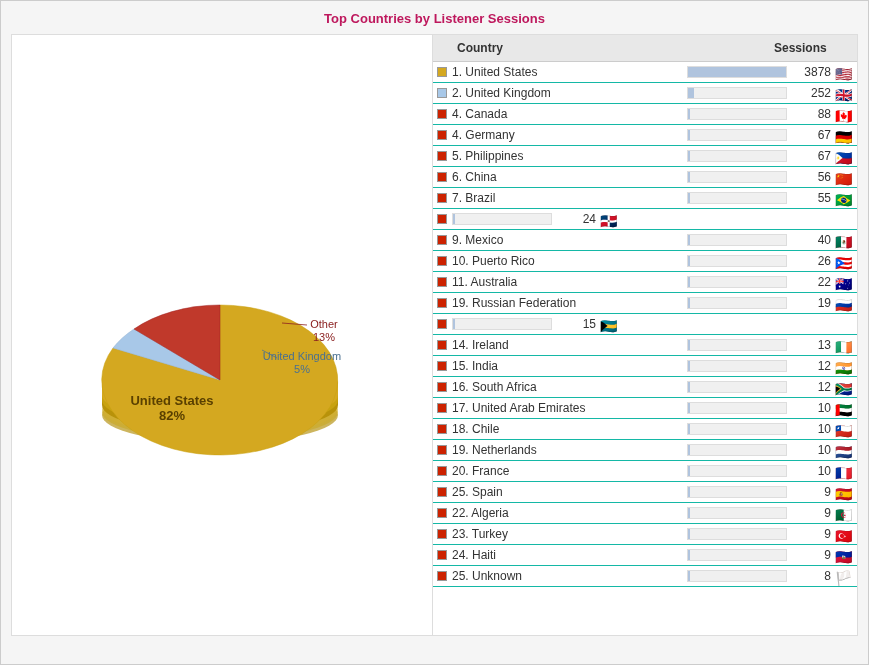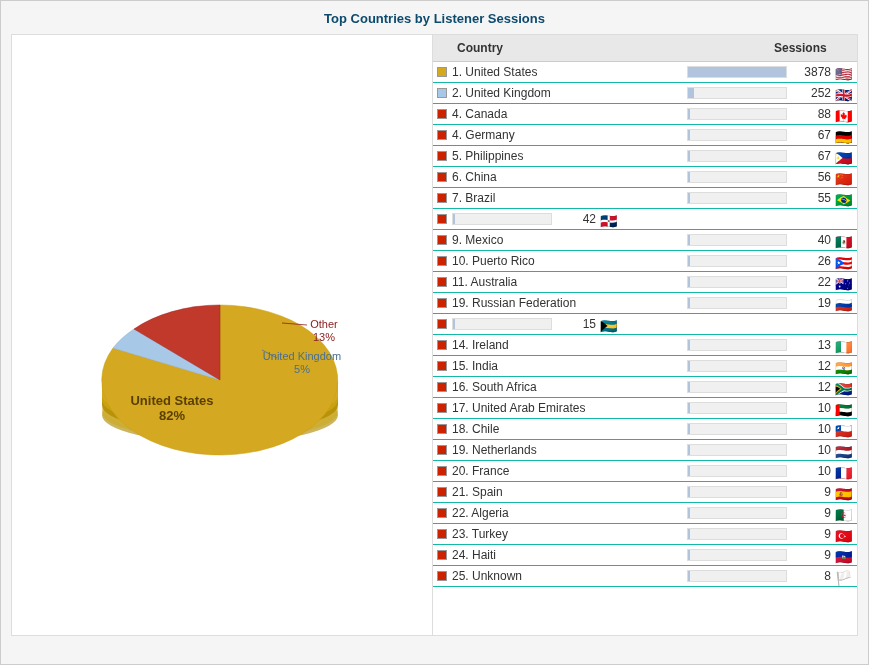--- a/index.html
+++ b/index.html
@@ -13,21 +13,21 @@
       min-height: 665px;
       background: #f5f5f5;
       border: 1px solid #ccc;
       padding: 10px;
     }
     .title {
       text-align: center;
       font-size: 13px;
       font-weight: bold;
       margin-bottom: 8px;
-      color: #0c4a6e;
+      color: #be185d;
     }
     .content {
       display: flex;
       background: #fff;
       border: 1px solid #ddd;
     }
     
     .pie-area {
       width: 420px;
       min-height: 600px;
@@ -211,21 +211,21 @@
               <div class="row-bar-fill" style="width: 2%;"></div>
             </div>
             <div class="row-sessions">55</div>
             <div class="row-flag"><span class="flag-emoji">🇧🇷</span></div>
           </div>
           <div class="table-row">
             <div class="row-color-dot" style="background: rgb(204, 34, 0);"></div>
             <div class="row-bar-container">
               <div class="row-bar-fill" style="width: 2%;"></div>
             </div>
-            <div class="row-sessions">42</div>
+            <div class="row-sessions">24</div>
             <div class="row-flag"><span class="flag-emoji">🇩🇴</span></div>
           </div>
           <div class="table-row">
             <div class="row-color-dot" style="background: rgb(204, 34, 0);"></div>
             <div class="row-name">9. Mexico</div>
             <div class="row-bar-container">
               <div class="row-bar-fill" style="width: 2%;"></div>
             </div>
             <div class="row-sessions">40</div>
             <div class="row-flag"><span class="flag-emoji">🇲🇽</span></div>
@@ -323,21 +323,21 @@
             <div class="row-color-dot" style="background: rgb(204, 34, 0);"></div>
             <div class="row-name">20. France</div>
             <div class="row-bar-container">
               <div class="row-bar-fill" style="width: 2%;"></div>
             </div>
             <div class="row-sessions">10</div>
             <div class="row-flag"><span class="flag-emoji">🇫🇷</span></div>
           </div>
           <div class="table-row">
             <div class="row-color-dot" style="background: rgb(204, 34, 0);"></div>
-            <div class="row-name">21. Spain</div>
+            <div class="row-name">25. Spain</div>
             <div class="row-bar-container">
               <div class="row-bar-fill" style="width: 2%;"></div>
             </div>
             <div class="row-sessions">9</div>
             <div class="row-flag"><span class="flag-emoji">🇪🇸</span></div>
           </div>
           <div class="table-row">
             <div class="row-color-dot" style="background: rgb(204, 34, 0);"></div>
             <div class="row-name">22. Algeria</div>
             <div class="row-bar-container">

